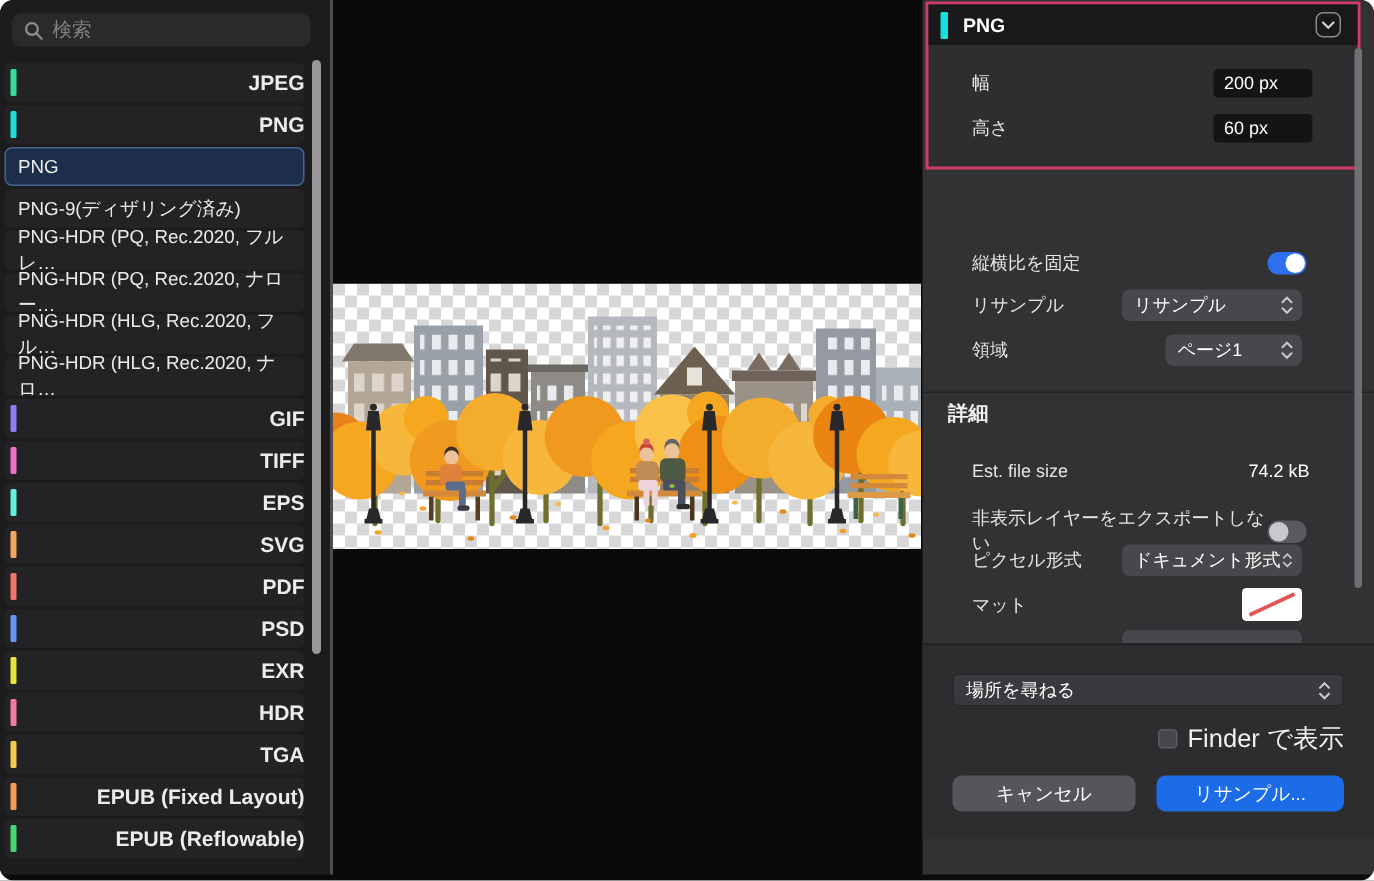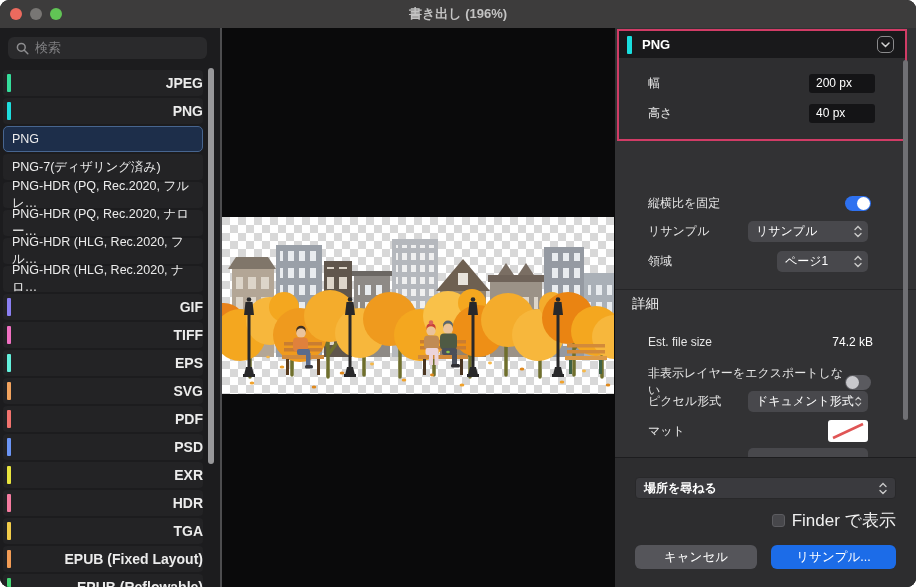--- a/index.html
+++ b/index.html
@@ -58,54 +58,46 @@
   .toggle { position:relative; width:26px; height:15px; border-radius:8px; background:#5a5a5f; flex:none; }
   .toggle .knob { position:absolute; top:1px; left:1px; width:13px; height:13px; border-radius:50%; background:#c9c9cd; }
   .toggle.on { background:#2e71f0; }
   .toggle.on .knob { left:12px; background:#ffffff; }
 
   .dd { height:21px; background:#48484c; border-radius:5px; display:flex; align-items:center;
         justify-content:space-between; padding:0 6px 0 8px; font-size:12px; color:#ffffff; }
   .dd .txt { white-space:nowrap; overflow:hidden; }
 
   .divider { position:absolute; top:261px; left:0; right:0; height:1px; background:#242426; }
-  .details-header { position:absolute; top:267px; left:17px; font-weight:normal; font-size:13.5px; color:#f2f2f2; }
+  .details-header { position:absolute; top:267px; left:17px; font-weight:bold; font-size:13.5px; color:#f2f2f2; }
   .est-value { font-size:12px; color:#ffffff; }
 
   .matte { position:relative; width:40px; height:22px; background:#ffffff; border-radius:3px; overflow:hidden; flex:none; }
 
   .dd.partial { position:absolute; top:420px; left:133px; width:120px; }
 
   .panel-thumb { position:absolute; right:8px; top:32px; width:5px; height:360px; background:#707074; border-radius:2.5px; }
 
   .panel-footer { position:absolute; top:429px; left:0; right:0; height:130px; background:#2d2d2f; border-top:1px solid #1d1d1f; }
   .loc-dd { position:absolute; top:19px; left:20px; right:20px; height:22px; background:#3a3a3e; border:1px solid #28282a;
             border-radius:4px; display:flex; align-items:center; justify-content:space-between; padding:0 8px;
-            font-size:12px; font-weight:bold; color:#ffffff; }
+            font-size:12px; font-weight:normal; color:#ffffff; }
   .finder-row { position:absolute; top:51px; right:20px; display:flex; align-items:center; gap:7px; }
   .checkbox { width:13px; height:13px; background:#47474b; border:1px solid #5c5c60; border-radius:3px; flex:none; }
   .finder-row .lbl { font-size:17px; color:#f0f0f0; }
   .btn { position:absolute; top:87px; height:24px; border-radius:6px; font-size:12.5px; color:#ffffff;
          display:flex; align-items:center; justify-content:center; }
   .btn-cancel { left:20px; width:122px; background:#55555a; }
   .btn-export { right:20px; width:125px; background:#1c6ce8; }
 </style>
 </head>
 <body>
 
 <div class="window">
 
-  <div class="titlebar">
-    <div class="traffic">
-      <span class="tl red"></span>
-      <span class="tl gray"></span>
-      <span class="tl green"></span>
-    </div>
-    <div class="win-title">書き出し (196%)</div>
-  </div>
 
   <div class="main">
 
     <aside class="sidebar">
       <div class="search">
         <svg width="13" height="13" viewBox="0 0 13 13">
           <circle cx="5.3" cy="5.3" r="3.9" fill="none" stroke="#8e8e90" stroke-width="1.5"></circle>
           <line x1="8.3" y1="8.3" x2="11.8" y2="11.8" stroke="#8e8e90" stroke-width="1.5" stroke-linecap="round"></line>
         </svg>
         <span class="ph">検索</span>
@@ -116,21 +108,21 @@
             <span class="fmt-label">JPEG</span>
           </div>
           <div class="fmt-row header">
             <span class="fmt-bar" style="background: rgb(30, 221, 221);"></span>
             <span class="fmt-label">PNG</span>
           </div>
           <div class="fmt-row preset selected">
             <span class="fmt-label">PNG</span>
           </div>
           <div class="fmt-row preset">
-            <span class="fmt-label">PNG-7(ディザリング済み)</span>
+            <span class="fmt-label">PNG-9(ディザリング済み)</span>
           </div>
           <div class="fmt-row preset">
             <span class="fmt-label">PNG-HDR (PQ, Rec.2020, フルレ…</span>
           </div>
           <div class="fmt-row preset">
             <span class="fmt-label">PNG-HDR (PQ, Rec.2020, ナロー…</span>
           </div>
           <div class="fmt-row preset">
             <span class="fmt-label">PNG-HDR (HLG, Rec.2020, フル…</span>
           </div>
@@ -376,21 +368,21 @@
                 <path d="M1 1 L4.5 4.5 L8 1" stroke="#d0d0d0" stroke-width="1.5" fill="none" stroke-linecap="round"></path>
               </svg>
             </span>
           </div>
           <div class="fb-row" style="top:42px">
             <span class="lbl">幅</span>
             <span class="fb-field">200 px</span>
           </div>
           <div class="fb-row" style="top:72px">
             <span class="lbl">高さ</span>
-            <span class="fb-field">40 px</span>
+            <span class="fb-field">60 px</span>
           </div>
         </div>
 
         <div class="abs-row" style="top:167px;left:33px;right:45px">
           <span class="opt-label">縦横比を固定</span>
           <span class="toggle on">
               <span class="knob"></span>
             </span>
         </div>
 

